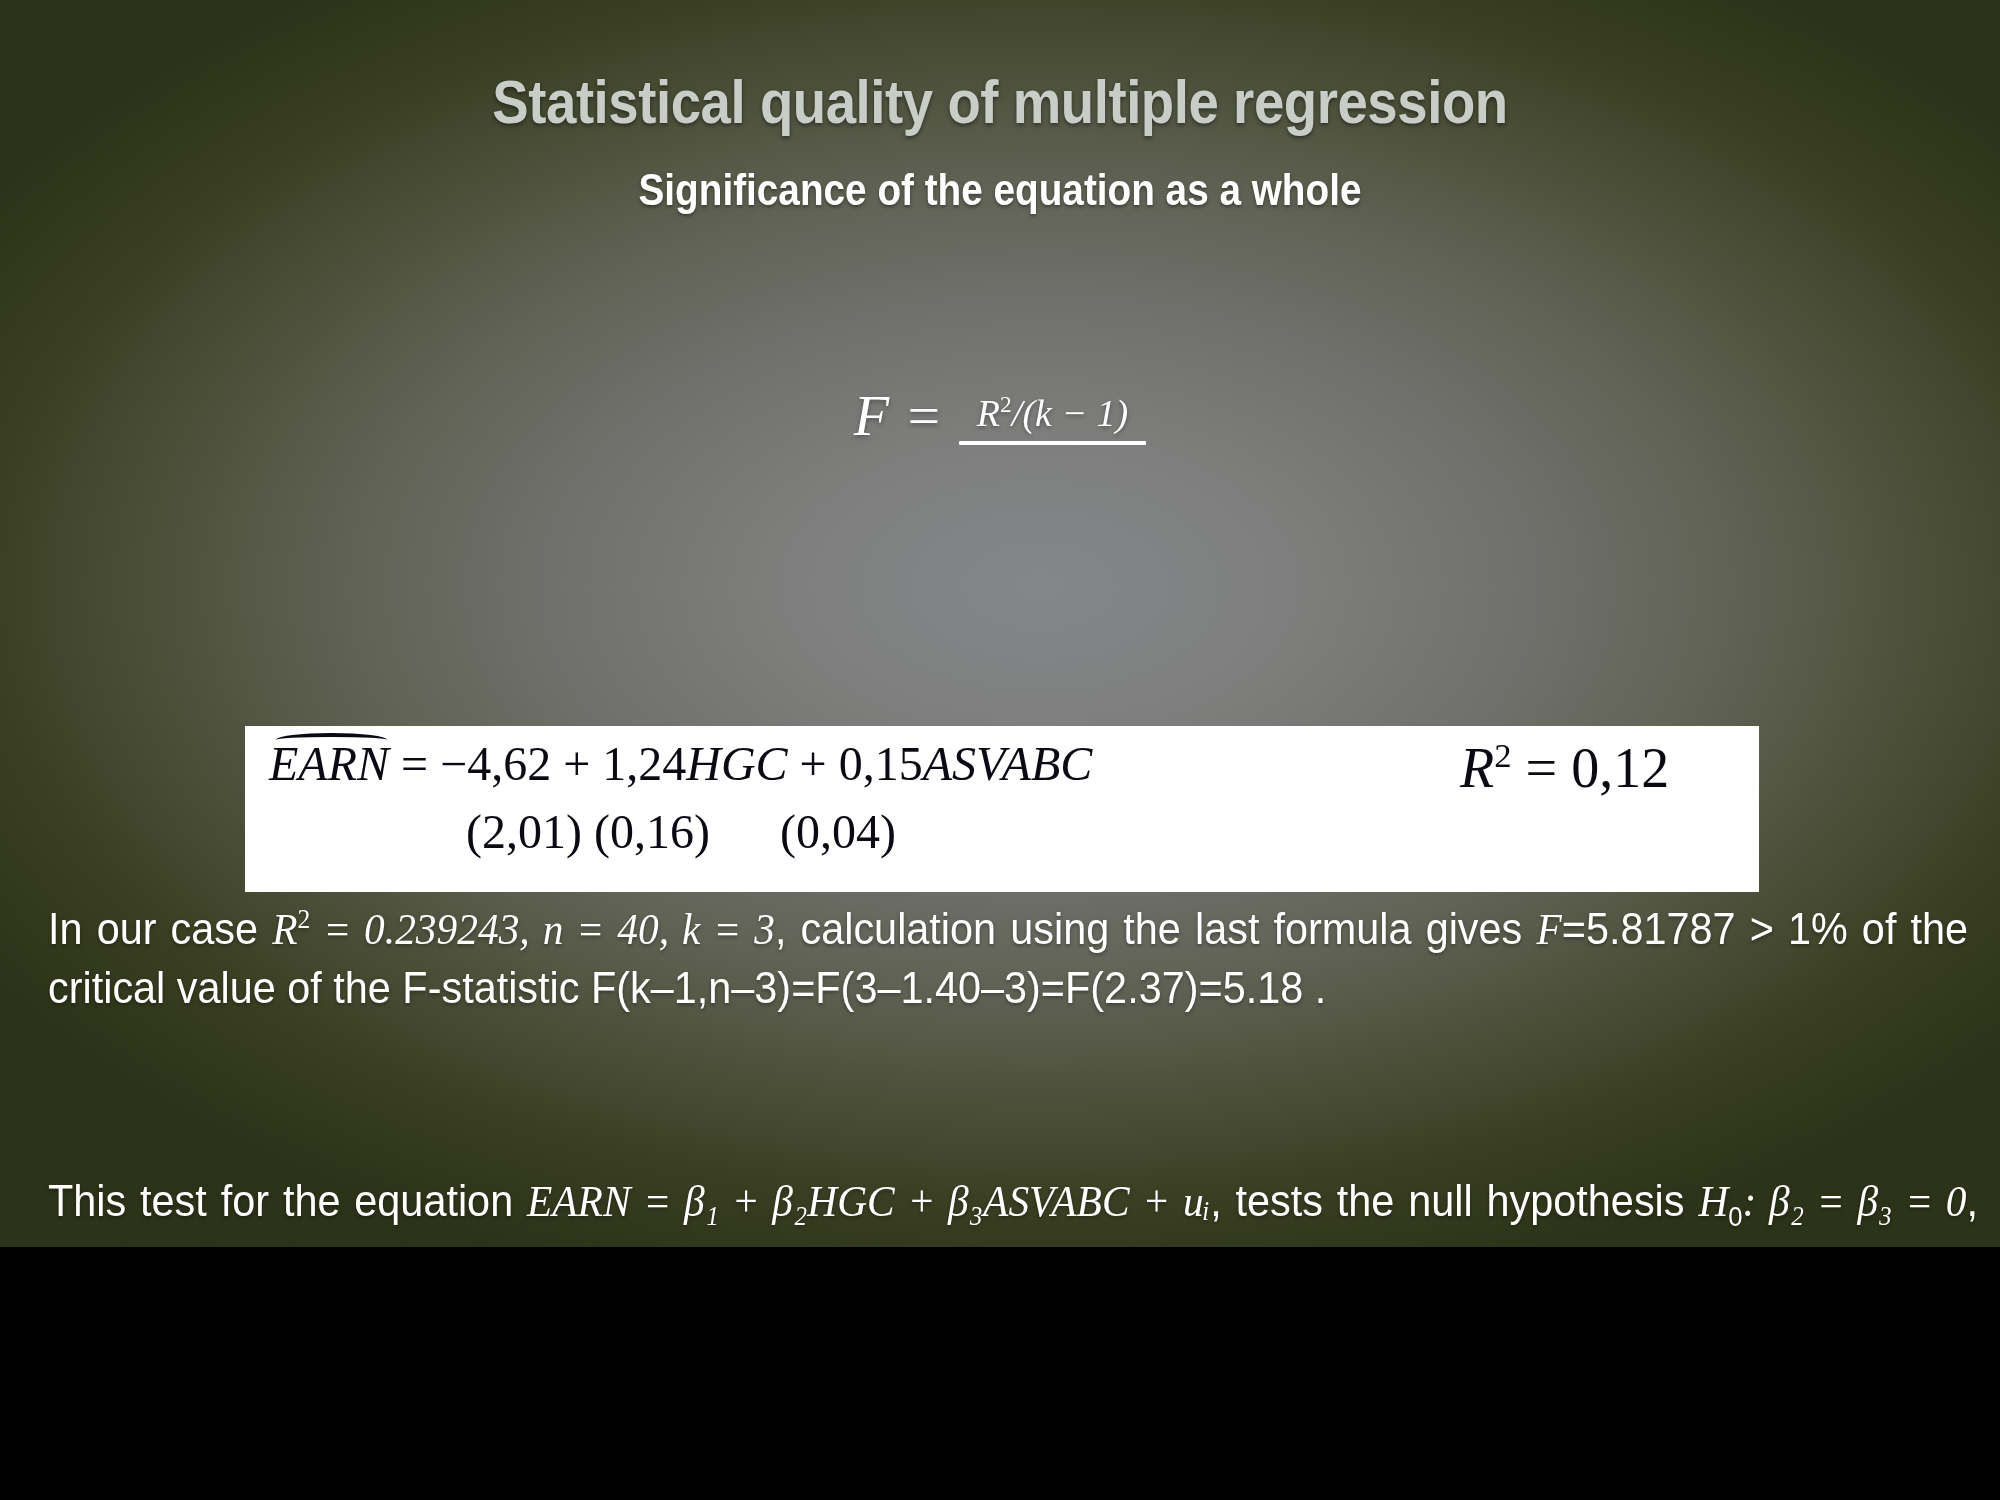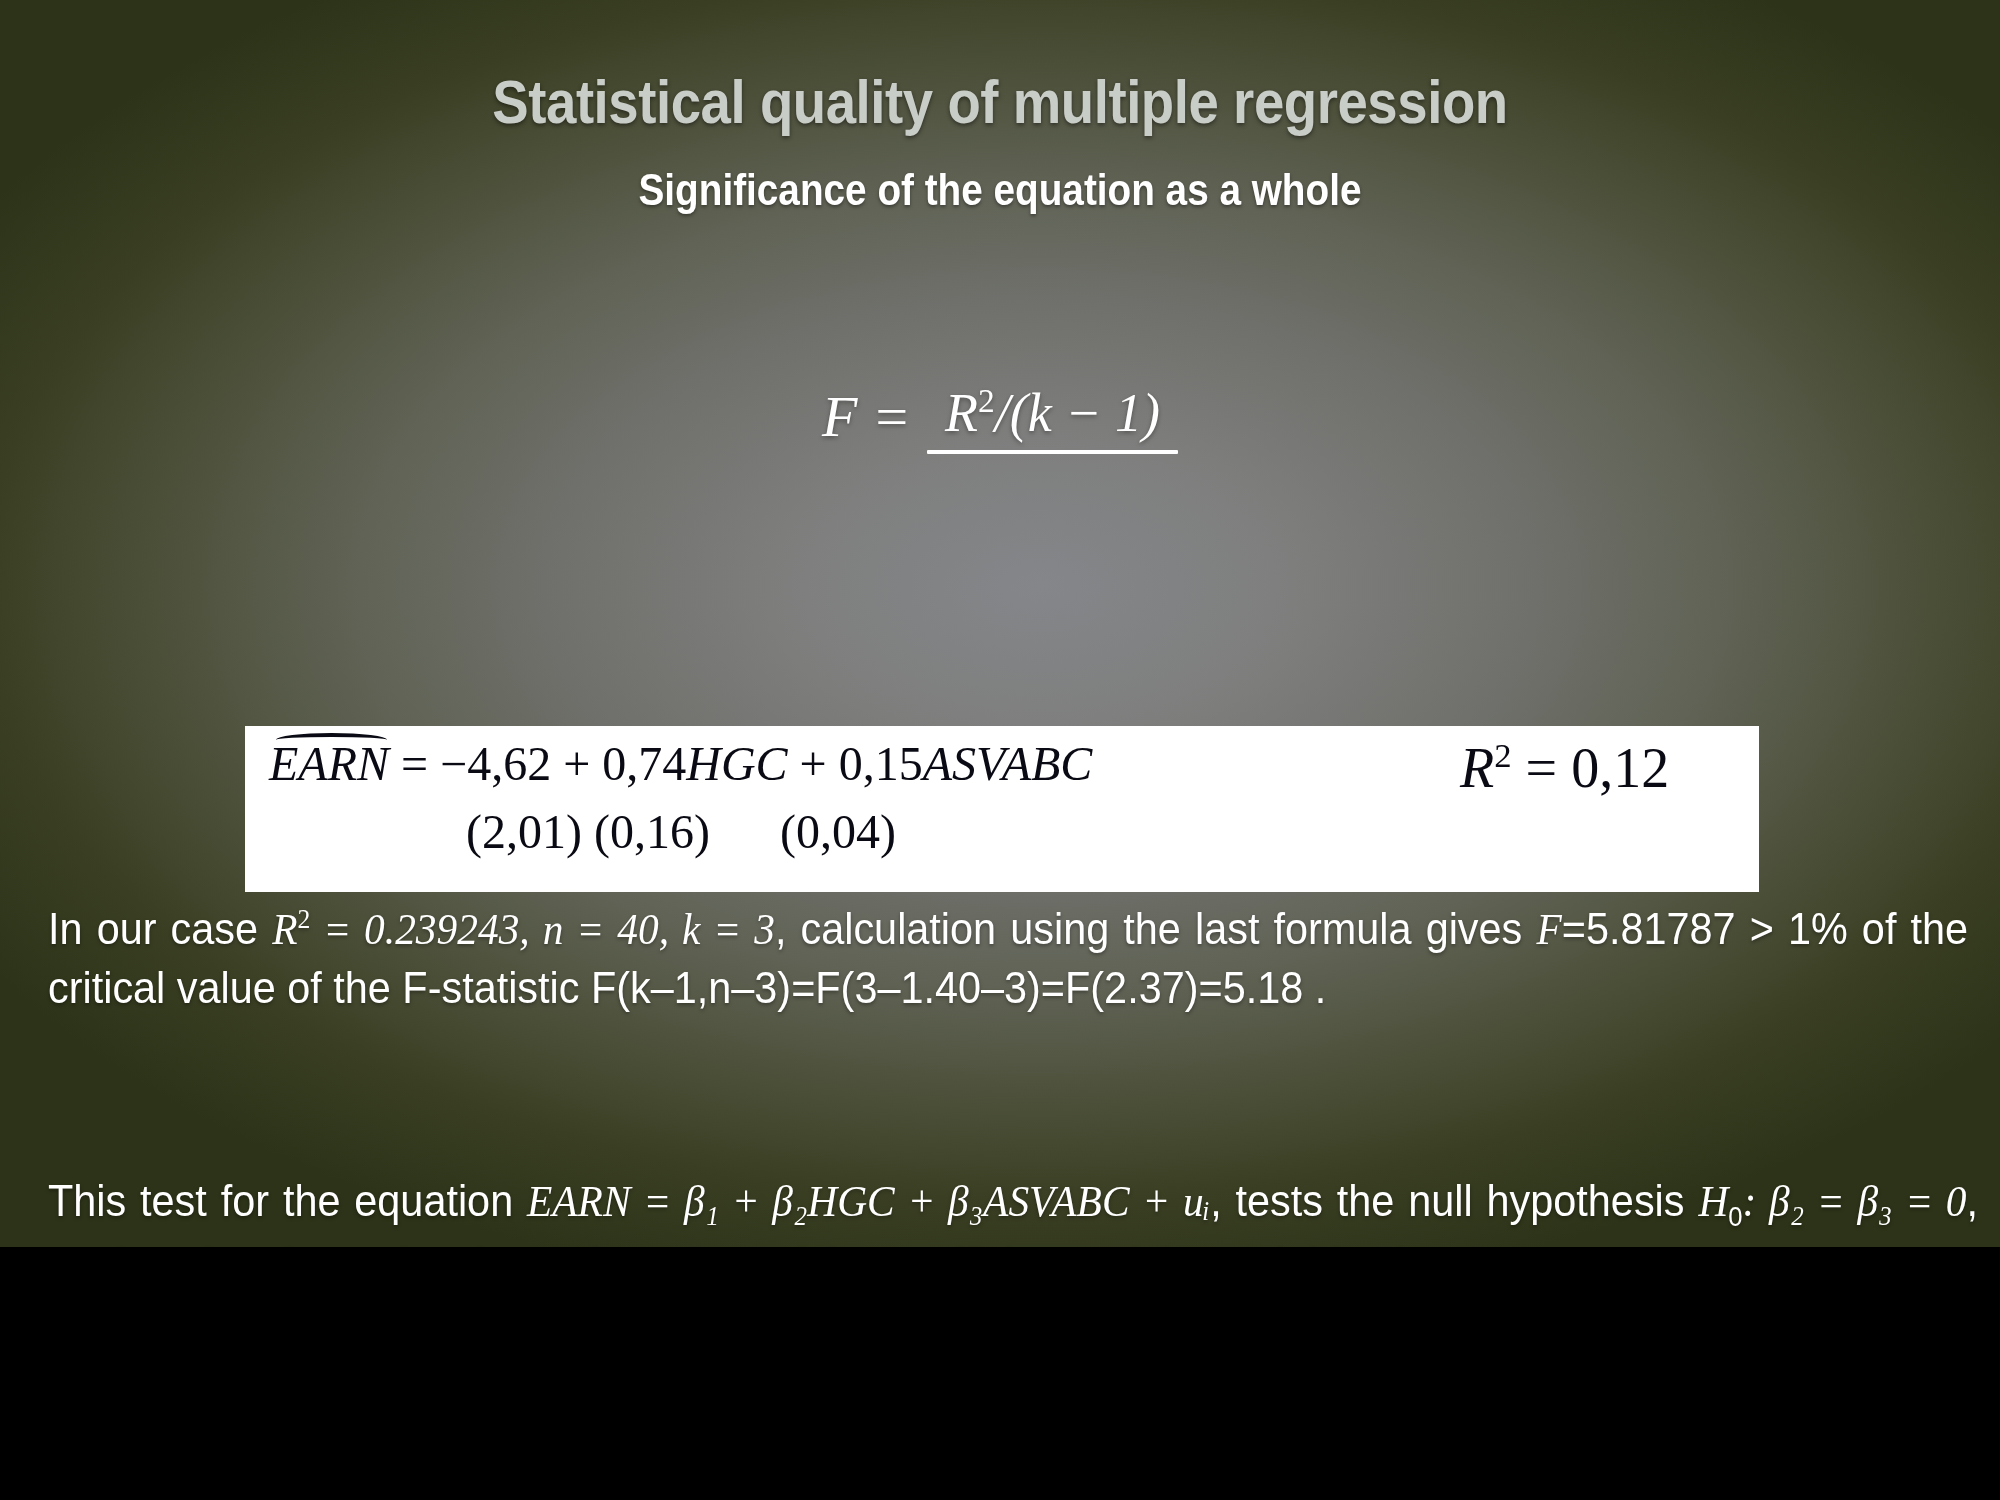--- a/index.html
+++ b/index.html
@@ -104,21 +104,21 @@
     font-size: 58px;
     padding-right: 16px;
     padding-bottom: 4px;
   }
   .fraction {
     display: inline-flex;
     flex-direction: column;
     align-items: center;
     font-family: "Liberation Serif", serif;
     font-style: italic;
-    font-size: 54px;
+    font-size: 38px;
   }
   .fraction .numer { padding: 0 18px 6px 18px; }
   .fraction .denom { padding: 8px 18px 0 18px; }
   .fraction .bar {
     width: 100%;
     height: 4px;
     background: #ffffff;
     border-radius: 1px;
   }
 
@@ -195,21 +195,21 @@
     </span>
   </div>
 
 
   <div class="eq-box">
     <div class="eq-row1">
       <span class="hatted"><span class="hat"></span><span>EARN</span></span>
       <span style="font-style:normal">=</span>
       <span style="font-style:normal">−4,62</span>
       <span style="font-style:normal">+</span>
-      <span style="font-style:normal">0,74</span><span>HGC</span>
+      <span style="font-style:normal">1,24</span><span>HGC</span>
       <span style="font-style:normal">+</span>
       <span style="font-style:normal">0,15</span><span>ASVABC</span>
     </div>
     <div class="eq-r2">
       <span>R</span><sup class="mx">2</sup>
       <span style="font-style:normal">=</span>
       <span style="font-style:normal">0,12</span>
     </div>
     <div class="eq-row2">
       <span>(2,01)</span>

